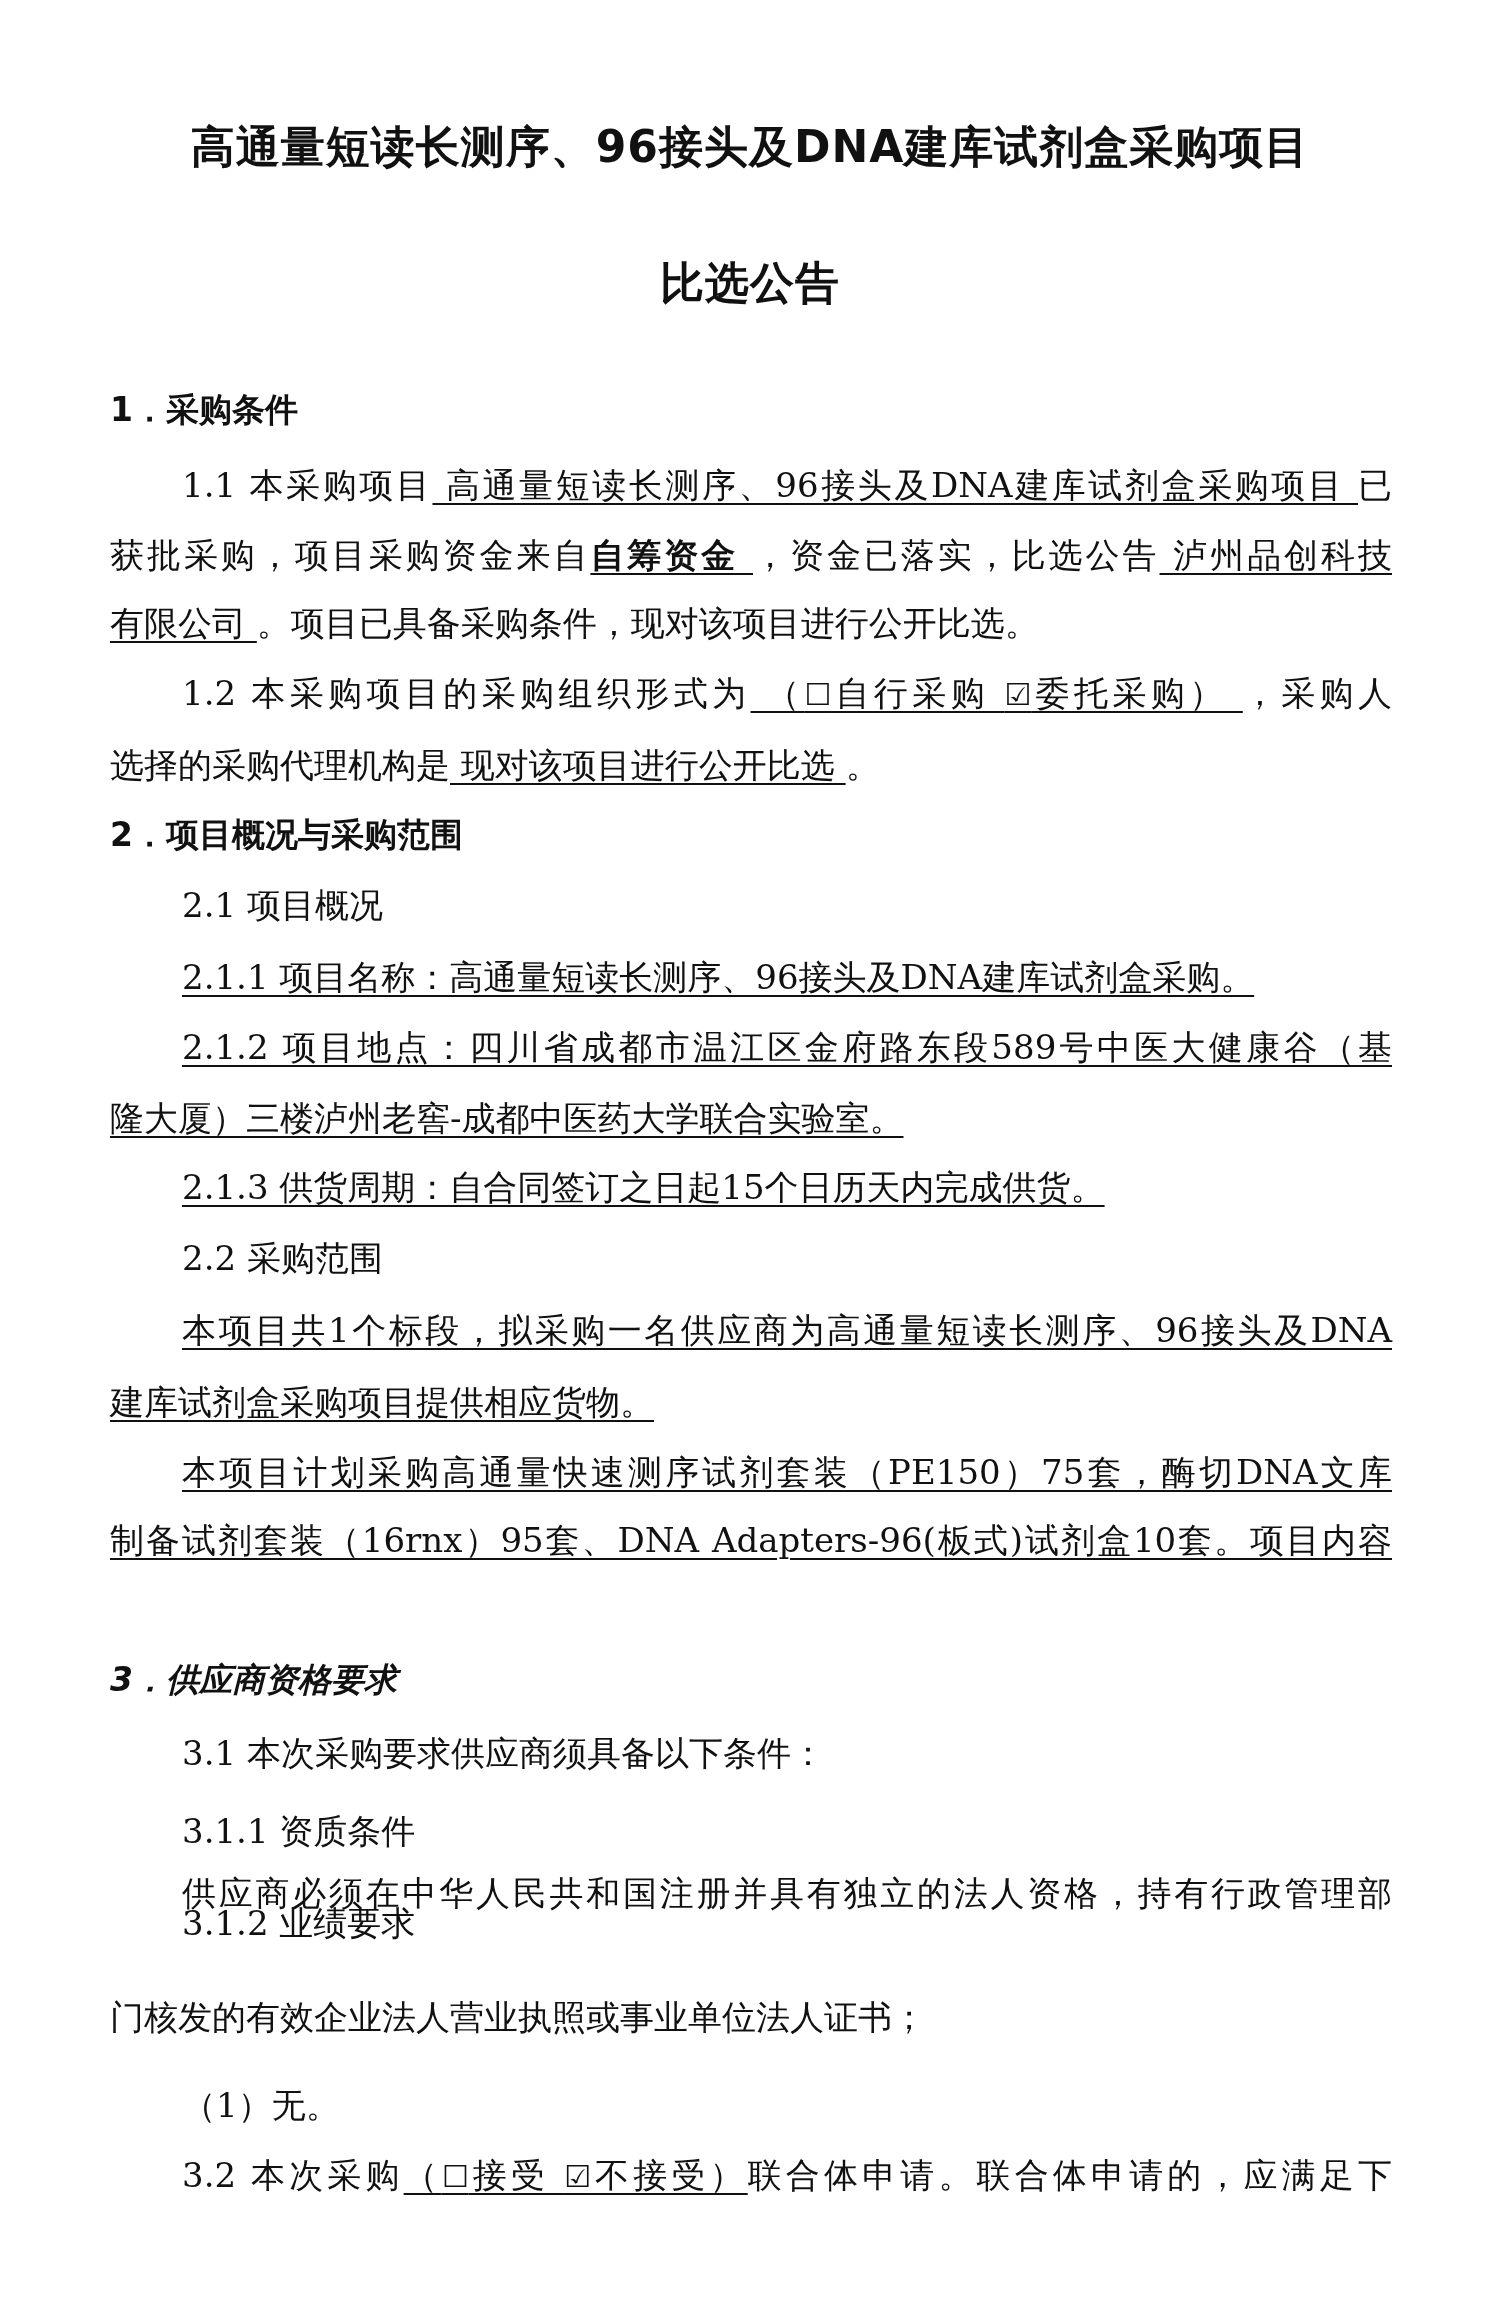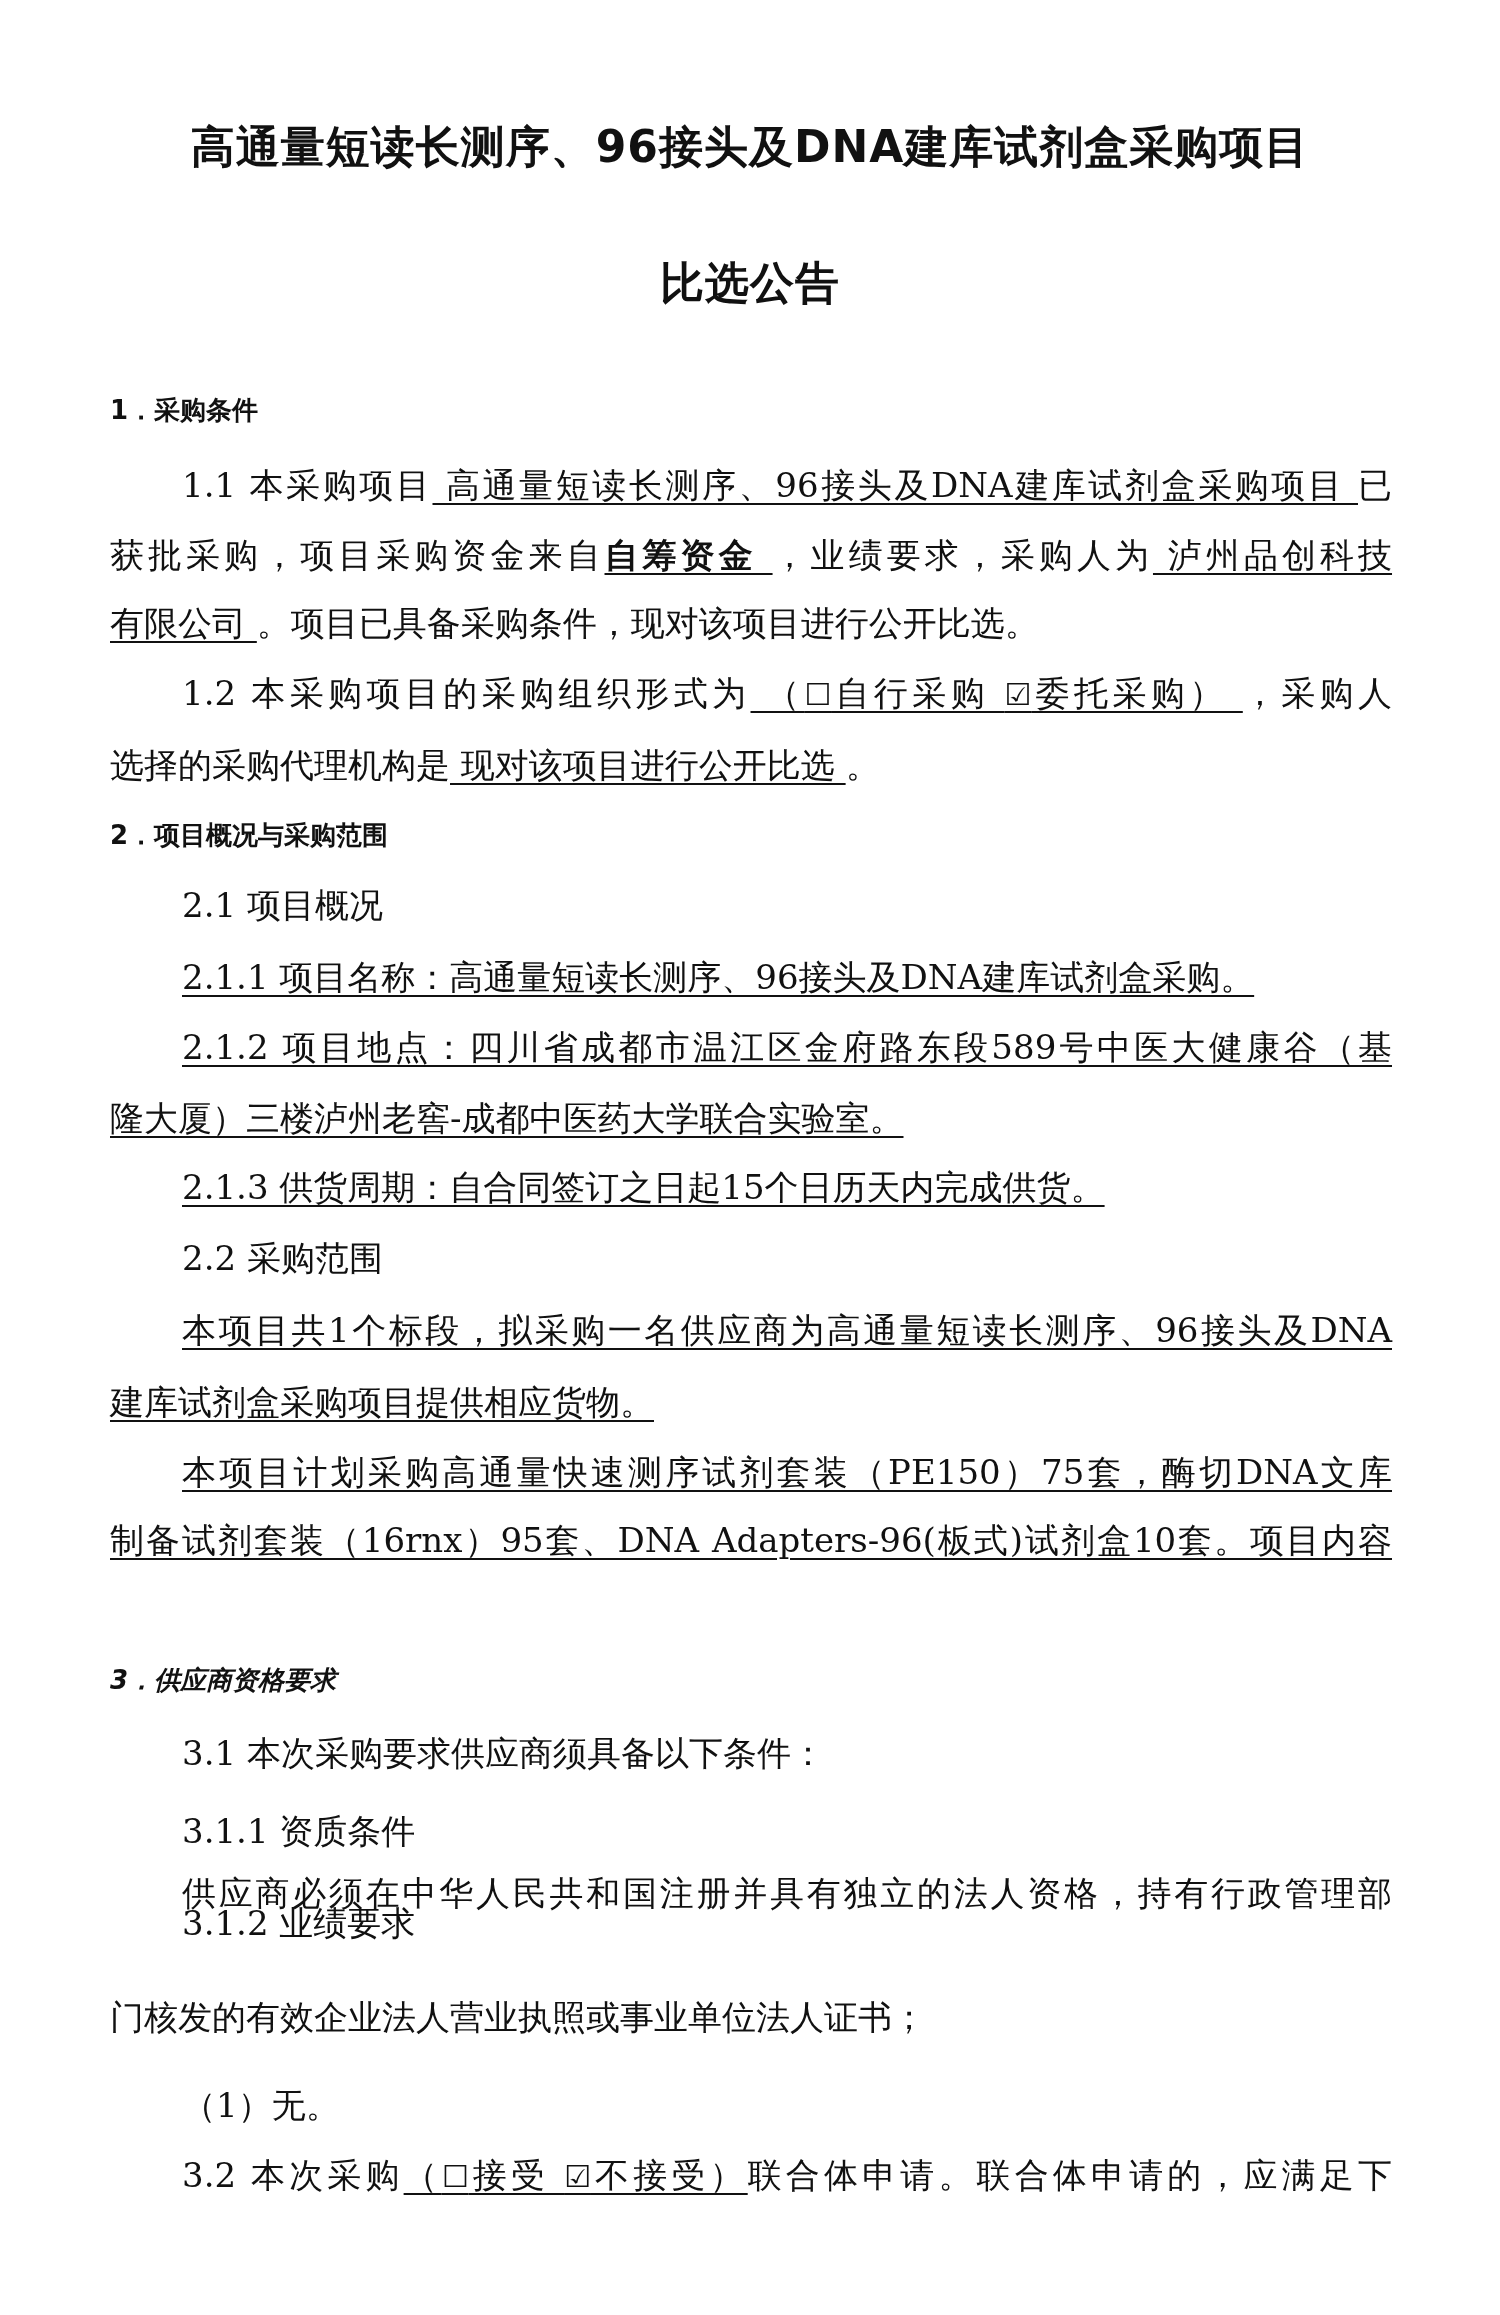--- a/index.html
+++ b/index.html
@@ -16,41 +16,41 @@
   }
   .line {
     position: absolute; left: 110px; width: 1282px;
     font-size: 34px; line-height: 46px; white-space: nowrap;
     text-align: justify; text-align-last: justify;
   }
   .line.left { text-align: left; text-align-last: left; }
   .line.indent { left: 182px; width: 1210px; }
   .heading {
     font-family: "DejaVu Sans", "Liberation Sans", sans-serif;
-    font-weight: bold; font-size: 26px;
+    font-weight: bold; font-size: 33px;
   }
   .u { text-decoration: underline; text-decoration-thickness: 2px; text-underline-offset: 6px; }
   .b { font-weight: bold; }
   .box { font-family: "DejaVu Sans", sans-serif; font-size: 30px; }
 </style>
 </head>
 <body>
 
 <div class="page">
 
   <div class="title" style="top:117px;">高通量短读长测序、96接头及DNA建库试剂盒采购项目</div>
   <div class="title" style="top:253px;">比选公告</div>
 
   <div class="line left heading" style="top:387px;">1．采购条件</div>
 
   <div class="line indent" style="top:462px;">
     <span>1.1 本采购项目</span><span class="u"> 高通量短读长测序、96接头及DNA建库试剂盒采购项目 </span><span>已</span>
   </div>
   <div class="line" style="top:532px;">
-    <span>获批采购，项目采购资金来自</span><span class="u b">自筹资金 </span><span>，业绩要求，采购人为</span><span class="u"> 泸州品创科技</span>
+    <span>获批采购，项目采购资金来自</span><span class="u b">自筹资金 </span><span>，资金已落实，比选公告</span><span class="u"> 泸州品创科技</span>
   </div>
   <div class="line left" style="top:600px;">
     <span class="u">有限公司 </span><span>。项目已具备采购条件，现对该项目进行公开比选。</span>
   </div>
 
   <div class="line indent" style="top:670px;">
     <span>1.2 本采购项目的采购组织形式为</span><span class="u"><span>  （</span><span class="box">☐</span><span>自行采购 </span><span class="box">☑</span><span>委托采购）  </span></span><span>，采购人</span>
   </div>
   <div class="line left" style="top:742px;">
     <span>选择的采购代理机构是</span><span class="u"> 现对该项目进行公开比选 </span><span>。</span>

